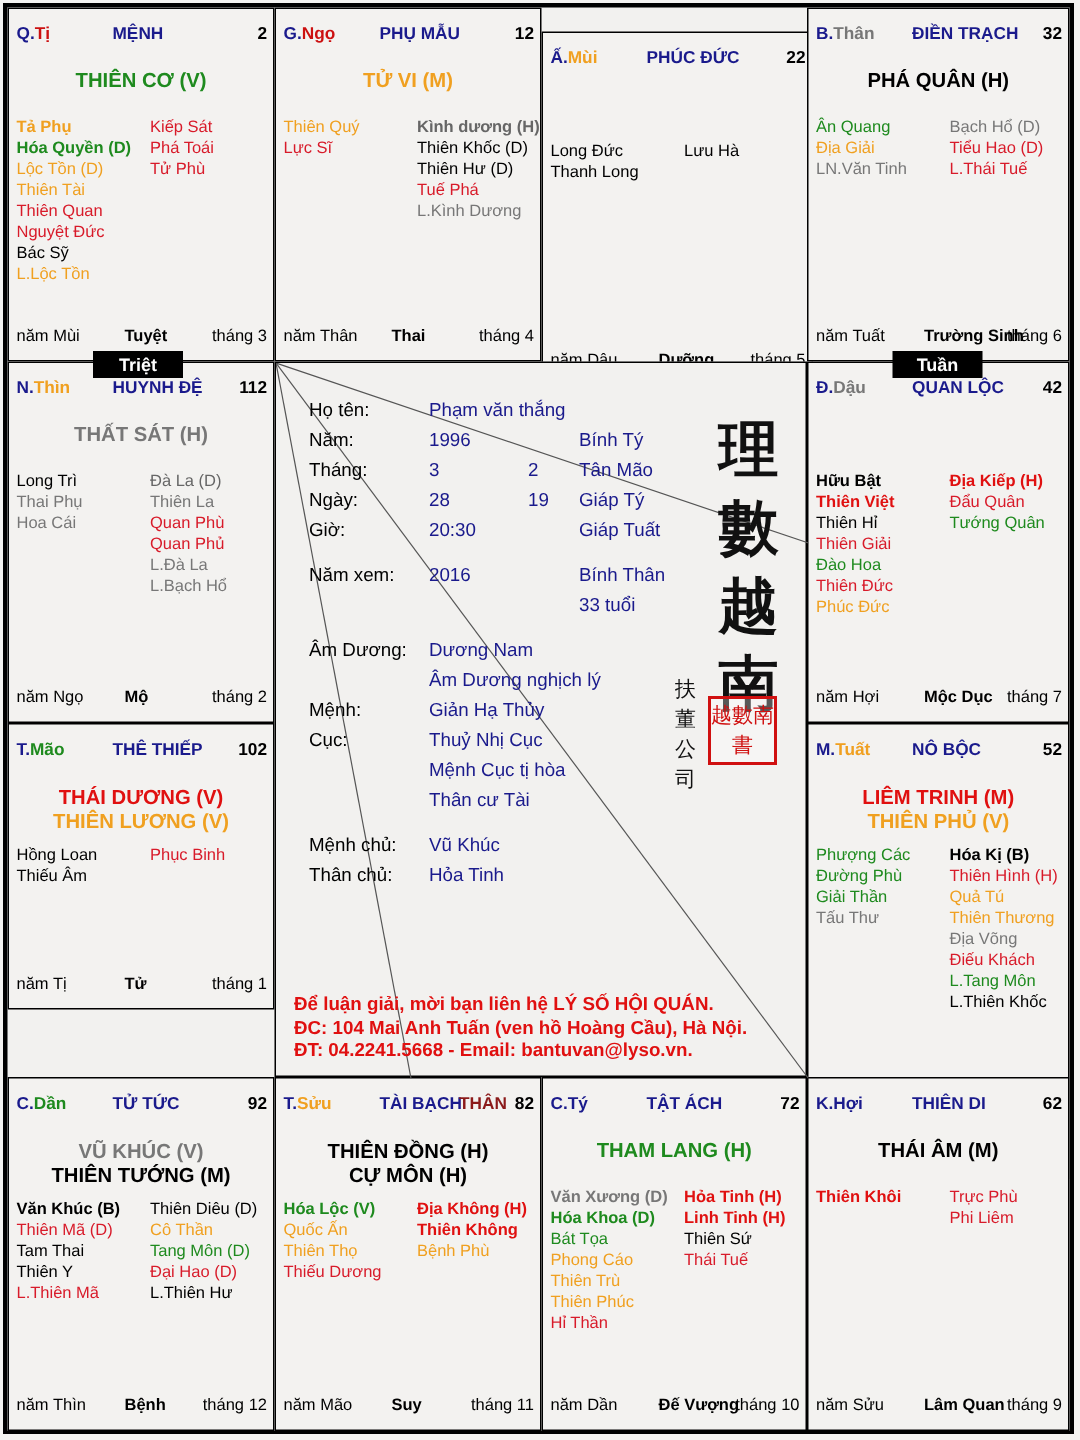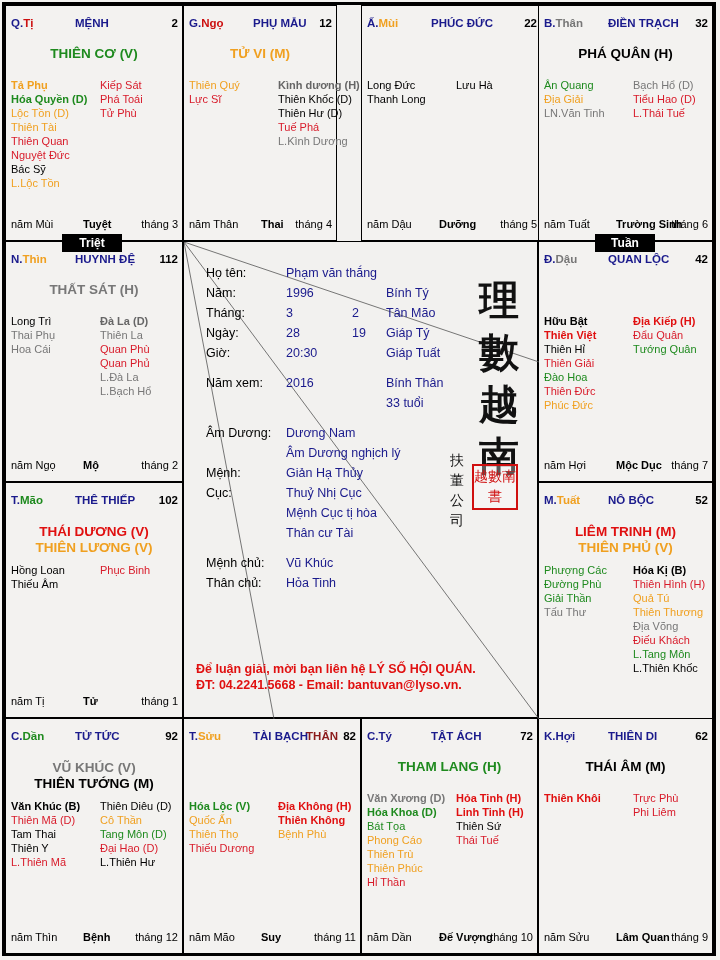--- a/index.html
+++ b/index.html
@@ -80,21 +80,21 @@
           <div style="color:#d81b2a;">Phá Toái</div>
           <div style="color:#d81b2a;">Tử Phù</div>
         </div>
       </div>
       <div class="ftr">
         <span class="yr">năm Mùi</span>
         <span class="ts">Tuyệt</span>
         <span class="mo">tháng 3</span>
       </div>
     </div>
-  <div class="cell" style="left:178px;top:0;width:154px;height:236px;">
+  <div class="cell" style="left:178px;top:0;width:178px;height:236px;">
       <div class="hdr">
         <span class="can"><span>G.</span><span style="color:#cc1010">Ngọ</span></span>
         <span class="title">PHỤ MẪU</span>
         <span class="age">12</span>
       </div>
       <div class="main" style="top:40px">
         <div style="color:#f0a020">TỬ VI (M)</div>
       </div>
       <div class="stars" style="top:72px">
         <div class="col l">
@@ -108,21 +108,21 @@
           <div style="color:#d81b2a;">Tuế Phá</div>
           <div style="color:#777777;">L.Kình Dương</div>
         </div>
       </div>
       <div class="ftr">
         <span class="yr">năm Thân</span>
         <span class="ts">Thai</span>
         <span class="mo">tháng 4</span>
       </div>
     </div>
-  <div class="cell" style="left:356px;top:0;width:181px;height:236px;">
+  <div class="cell" style="left:356px;top:16px;width:181px;height:236px;">
       <div class="hdr">
         <span class="can"><span>Ấ.</span><span style="color:#f0a020">Mùi</span></span>
         <span class="title">PHÚC ĐỨC</span>
         <span class="age">22</span>
       </div>
       <div class="main" style="top:40px"></div>
       <div class="stars" style="top:72px">
         <div class="col l">
           <div style="color:#000000;">Long Đức</div>
           <div style="color:#000000;">Thanh Long</div>
@@ -174,21 +174,21 @@
       <div class="main" style="top:40px">
         <div style="color:#777777">THẤT SÁT (H)</div>
       </div>
       <div class="stars" style="top:72px">
         <div class="col l">
           <div style="color:#000000;">Long Trì</div>
           <div style="color:#777777;">Thai Phụ</div>
           <div style="color:#777777;">Hoa Cái</div>
         </div>
         <div class="col r">
-          <div style="color:#666666;font-weight:bold;">Đà La (D)</div>
+          <div style="color:#666666;font-weight:normal;">Đà La (D)</div>
           <div style="color:#777777;">Thiên La</div>
           <div style="color:#d81b2a;">Quan Phù</div>
           <div style="color:#d81b2a;">Quan Phủ</div>
           <div style="color:#777777;">L.Đà La</div>
           <div style="color:#777777;">L.Bạch Hổ</div>
         </div>
       </div>
       <div class="ftr">
         <span class="yr">năm Ngọ</span>
         <span class="ts">Mộ</span>
@@ -218,21 +218,21 @@
           <div style="color:#1e8a1e;">Tướng Quân</div>
         </div>
       </div>
       <div class="ftr">
         <span class="yr">năm Hợi</span>
         <span class="ts">Mộc Dục</span>
         <span class="mo">tháng 7</span>
       </div>
     </div>
 
-  <div class="cell" style="left:0;top:477px;width:178px;height:236px;">
+  <div class="cell" style="left:0;top:477px;width:178px;height:191px;">
       <div class="hdr">
         <span class="can"><span>T.</span><span style="color:#1e8a1e">Mão</span></span>
         <span class="title">THÊ THIẾP</span>
         <span class="age">102</span>
       </div>
       <div class="main" style="top:41px">
         <div style="color:#e01010">THÁI DƯƠNG (V)</div>
         <div style="color:#f0a020">THIÊN LƯƠNG (V)</div>
       </div>
       <div class="stars" style="top:80px">
@@ -316,20 +316,24 @@
         <span class="ts">Bệnh</span>
         <span class="mo">tháng 12</span>
       </div>
     </div>
   <div class="cell" style="left:178px;top:713px;width:178px;height:236px;">
       <div class="hdr">
         <span class="can"><span>T.</span><span style="color:#f0a020">Sửu</span></span>
         <span class="title">TÀI BẠCH</span>
         <span class="than">THÂN</span>
         <span class="age">82</span>
+      </div>
+      <div class="main" style="top:41px">
+        <div style="color:#000000">THIÊN ĐỒNG (H)</div>
+        <div style="color:#000000">CỰ MÔN (H)</div>
       </div>
       <div class="stars" style="top:80px">
         <div class="col l">
           <div style="color:#1e8a1e;font-weight:bold;">Hóa Lộc (V)</div>
           <div style="color:#f0a020;">Quốc Ấn</div>
           <div style="color:#f0a020;">Thiên Thọ</div>
           <div style="color:#d81b2a;">Thiếu Dương</div>
         </div>
         <div class="col r">
           <div style="color:#e01010;font-weight:bold;">Địa Không (H)</div>
@@ -506,19 +510,20 @@
     </div>
     <div class="small-callig">
       <div>扶</div>
       <div>董</div>
       <div>公</div>
       <div>司</div>
     </div>
     <div class="seal">越數南書</div>
     <div class="contact">
       <div>Để luận giải, mời bạn liên hệ LÝ SỐ HỘI QUÁN.</div>
+      <div>ĐC: 104 Mai Anh Tuấn (ven hồ Hoàng Cầu), Hà Nội.</div>
       <div>ĐT: 04.2241.5668 - Email: bantuvan@lyso.vn.</div>
     </div>
   </div>
 
   <div class="tag" style="left:57px;top:229px;">Triệt</div>
   <div class="tag" style="left:590px;top:229px;">Tuần</div>
 </div>
 
 </body></html>

